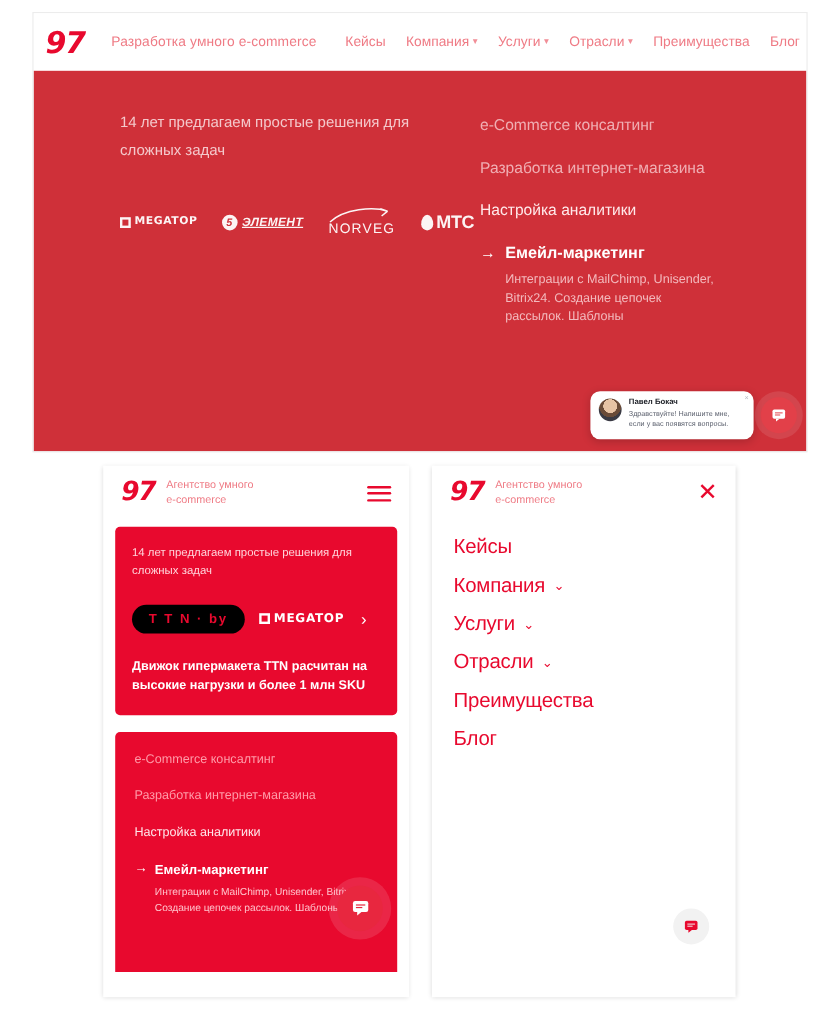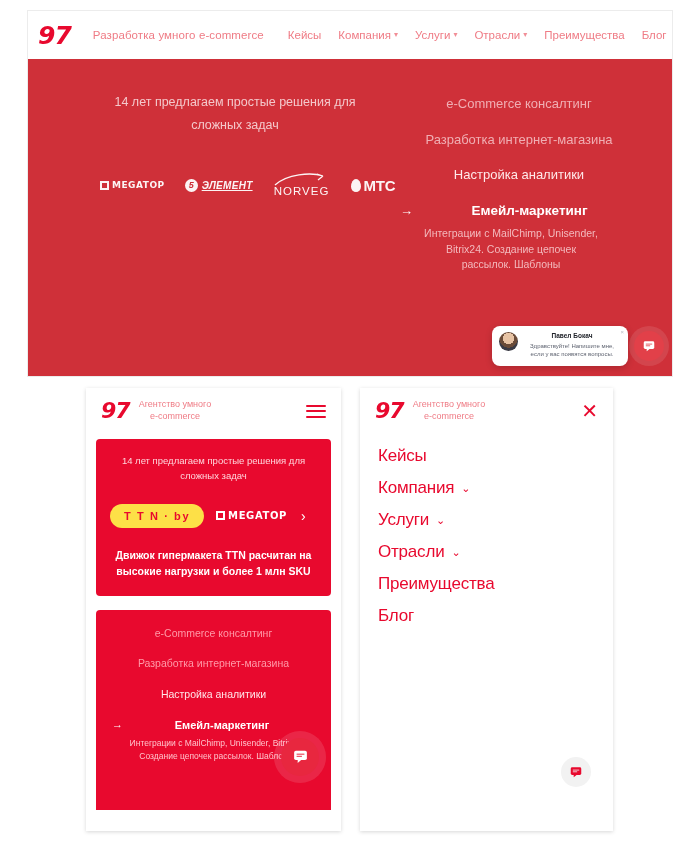--- a/index.html
+++ b/index.html
@@ -3,21 +3,21 @@
 <meta charset="utf-8">
 <title>nineseven — responsive preview</title>
 <style>
   * { box-sizing: border-box; margin: 0; padding: 0; }
   html, body {
     width: 700px; height: 843px;
     background: #ffffff;
     font-family: "Liberation Sans", "DejaVu Sans", sans-serif;
     overflow: hidden;
   }
-  .page { position: relative; width: 700px; height: 843px; background:#fff;text-align:center; }
+  .page { position: relative; width: 700px; height: 843px; background:#fff; }
 
   
   .desktop-frame {
     position: absolute; left: 28px; top: 11px;
     width: 644px; height: 365px;
     background: #ffffff;
     box-shadow: 0 0 0 1px #ececec;
     overflow: hidden;
   }
   .desktop-header {
@@ -150,21 +150,21 @@
   .close-x { font-size:20px; color:#e8092e; line-height:1; font-weight:300; }
 
   
   .m-card {
     margin: 5px 10px 0 10px; background:#e8092e; border-radius:4px;
     padding: 14px 14px 16px 14px; color:#fff; position:relative;
   }
   .m-lead { font-size: 9.5px; line-height:1.62; color:#ffd4db; }
   .m-brands { display:flex; align-items:center; gap:12px; margin-top:20px; }
   .ttn-pill {
-    background:#fde047; color:#e8092e; border-radius:20px;
+    background:#000000; color:#e8092e; border-radius:20px;
     padding: 6px 14px; font-size:11px; font-weight:700; letter-spacing:1.6px;
   }
   .m-megatop { display:flex; align-items:center; gap:3px; }
   .m-megatop .sq { width:9px;height:9px;background:#fff;position:relative;}
   .m-megatop .sq:after{content:"";position:absolute;left:2px;top:2px;width:5px;height:5px;background:#e8092e;}
   .m-megatop .txt { font-size:10px;font-weight:700;color:#fff;letter-spacing:.6px;font-family:"DejaVu Sans",sans-serif;}
   .m-chev { margin-left:2px; font-size:14px; color:#fff; font-weight:300; }
   .m-card-h { margin-top:20px; font-size:10.5px; font-weight:700; line-height:1.52; color:#fff; }
 
   .m-card2 {

